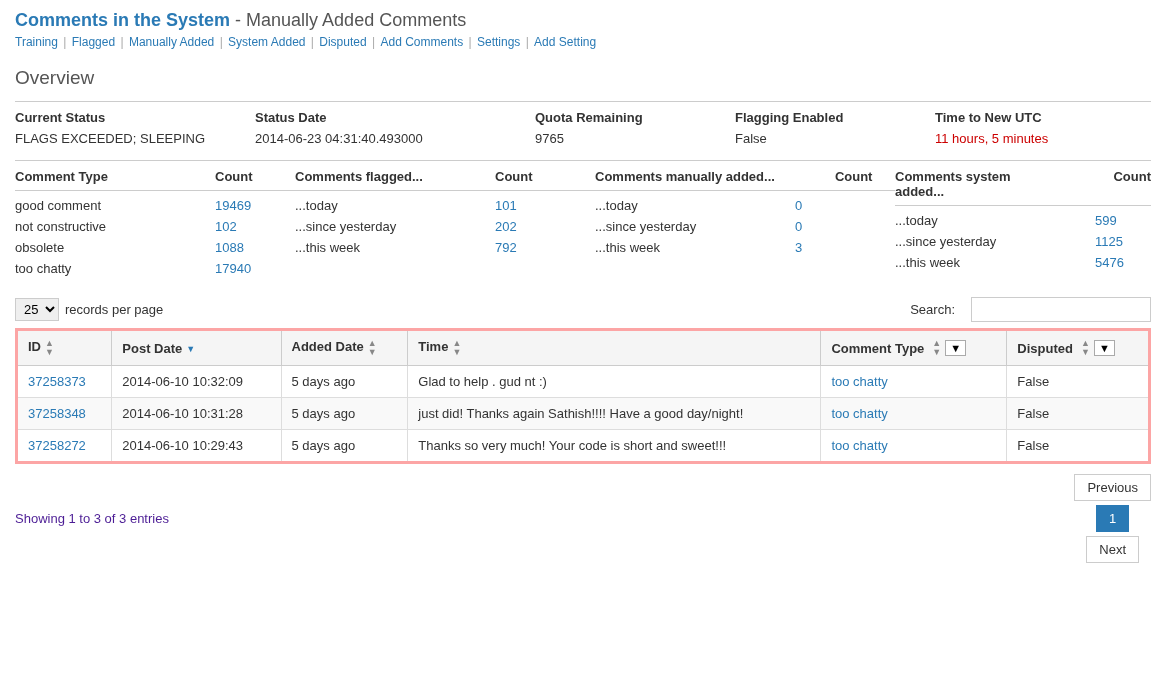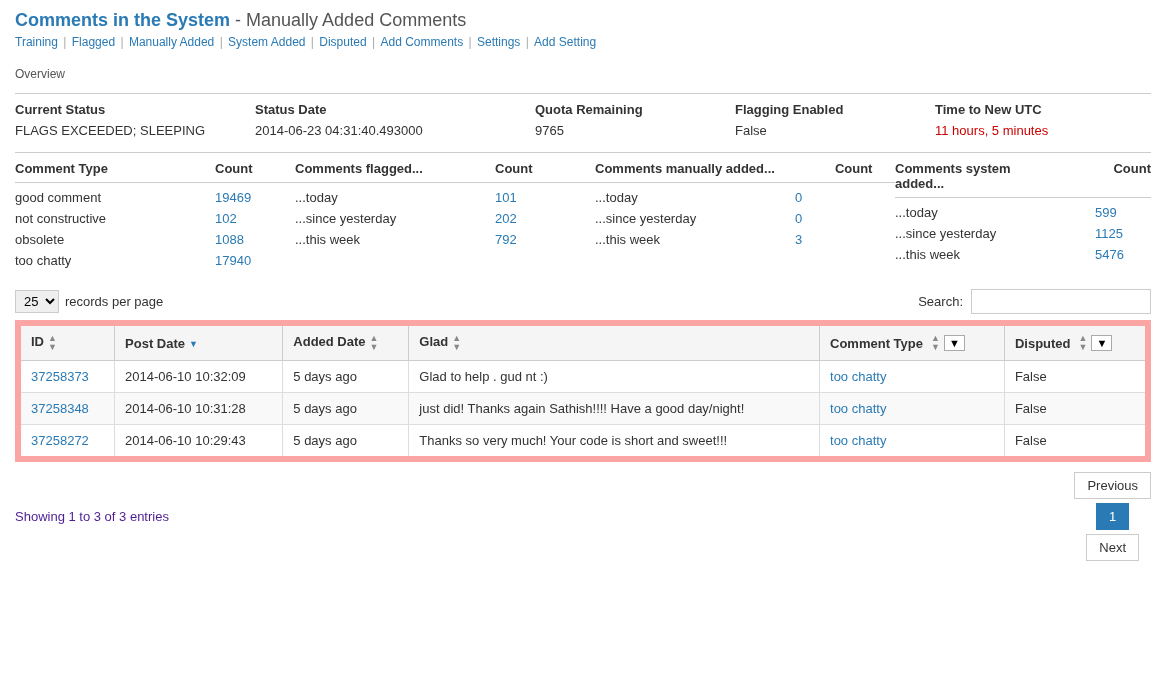--- a/index.html
+++ b/index.html
@@ -7,46 +7,46 @@
 
     
     .page-title { font-size: 18px; font-weight: bold; color: #2a7ab5; display: inline; }
     .page-subtitle { font-size: 18px; color: #555; display: inline; }
     .nav-links { margin-top: 4px; font-size: 12px; }
     .nav-links a { color: #2a7ab5; text-decoration: none; }
     .nav-sep { color: #aaa; margin: 0 2px; }
 
     
     .overview-section { margin-top: 18px; }
-    .overview-title { font-size: 12px; font-weight: normal; color: #555; margin-bottom: 12px; }
+    .overview-title { font-size: 19px; font-weight: normal; color: #555; margin-bottom: 12px; }
 
     
     .status-grid { display: grid; grid-template-columns: 240px 280px 200px 200px auto; border-top: 1px solid #ccc; padding-top: 8px; margin-bottom: 14px; }
     .status-grid .col-header { font-weight: bold; font-size: 13px; color: #333; padding-bottom: 6px; }
     .status-grid .col-value { font-size: 13px; }
     .status-grid .col-value.highlight { color: #c00; }
 
     
     .counts-section { display: grid; grid-template-columns: 280px 300px 300px auto; border-top: 1px solid #ccc; padding-top: 8px; }
     .counts-col {}
     .counts-col-header { display: flex; gap: 60px; font-weight: bold; padding-bottom: 6px; border-bottom: 1px solid #ccc; margin-bottom: 4px; }
     .counts-col-header span:first-child { min-width: 140px; }
     .counts-row { display: flex; gap: 60px; padding: 3px 0; }
     .counts-row .label { min-width: 140px; }
     .counts-row .count { color: #2a7ab5; }
 
     
     .table-controls { margin-top: 18px; display: flex; align-items: center; justify-content: space-between; margin-bottom: 6px; }
     .records-per-page { display: flex; align-items: center; gap: 6px; }
     .records-per-page select { border: 1px solid #ccc; padding: 2px 4px; font-size: 13px; width: 44px; }
-    .search-area { display: flex; align-items: center; gap: 8px; }
+    .search-area { display: flex; align-items: center; gap: 16px; }
     .search-area input { border: 1px solid #ccc; padding: 4px 6px; font-size: 13px; width: 180px; }
 
     
-    .data-table { width: 100%; border-collapse: collapse; border: 6px solid #fca5a5; font-size: 13px; }
+    .data-table { width: 100%; border-collapse: collapse; border: 3px solid #fca5a5; font-size: 13px; }
     .data-table thead tr { background: #f5f5f5; }
     .data-table th { border: 1px solid #ccc; padding: 8px 10px; text-align: left; font-weight: bold; white-space: nowrap; cursor: pointer; user-select: none; }
     .data-table th .sort-arrows { display: inline-flex; flex-direction: column; margin-left: 4px; font-size: 9px; color: #888; line-height: 1; vertical-align: middle; }
     .data-table td { border: 1px solid #ddd; padding: 8px 10px; }
     .data-table tbody tr:nth-child(odd) { background: #fff; }
     .data-table tbody tr:nth-child(even) { background: #f9f9f9; }
     .data-table td a { color: #2a7ab5; text-decoration: none; }
 
     
     .th-dropdown { display: inline-flex; align-items: center; gap: 4px; }
@@ -187,21 +187,21 @@
             <span>▲</span>
             <span>▼</span>
           </span></th>
         <th><span>Post Date</span><span class="sort-arrows">
             <span style="color:#2a7ab5">▼</span>
           </span></th>
         <th><span>Added Date</span><span class="sort-arrows">
             <span>▲</span>
             <span>▼</span>
           </span></th>
-        <th><span>Glad</span><span class="sort-arrows">
+        <th><span>Time</span><span class="sort-arrows">
             <span>▲</span>
             <span>▼</span>
           </span></th>
         <th><div class="th-dropdown">
             <span>Comment Type</span>
             <span class="sort-arrows">
               <span>▲</span>
               <span>▼</span>
             </span>
             <button class="th-dropdown-btn">▼</button>

